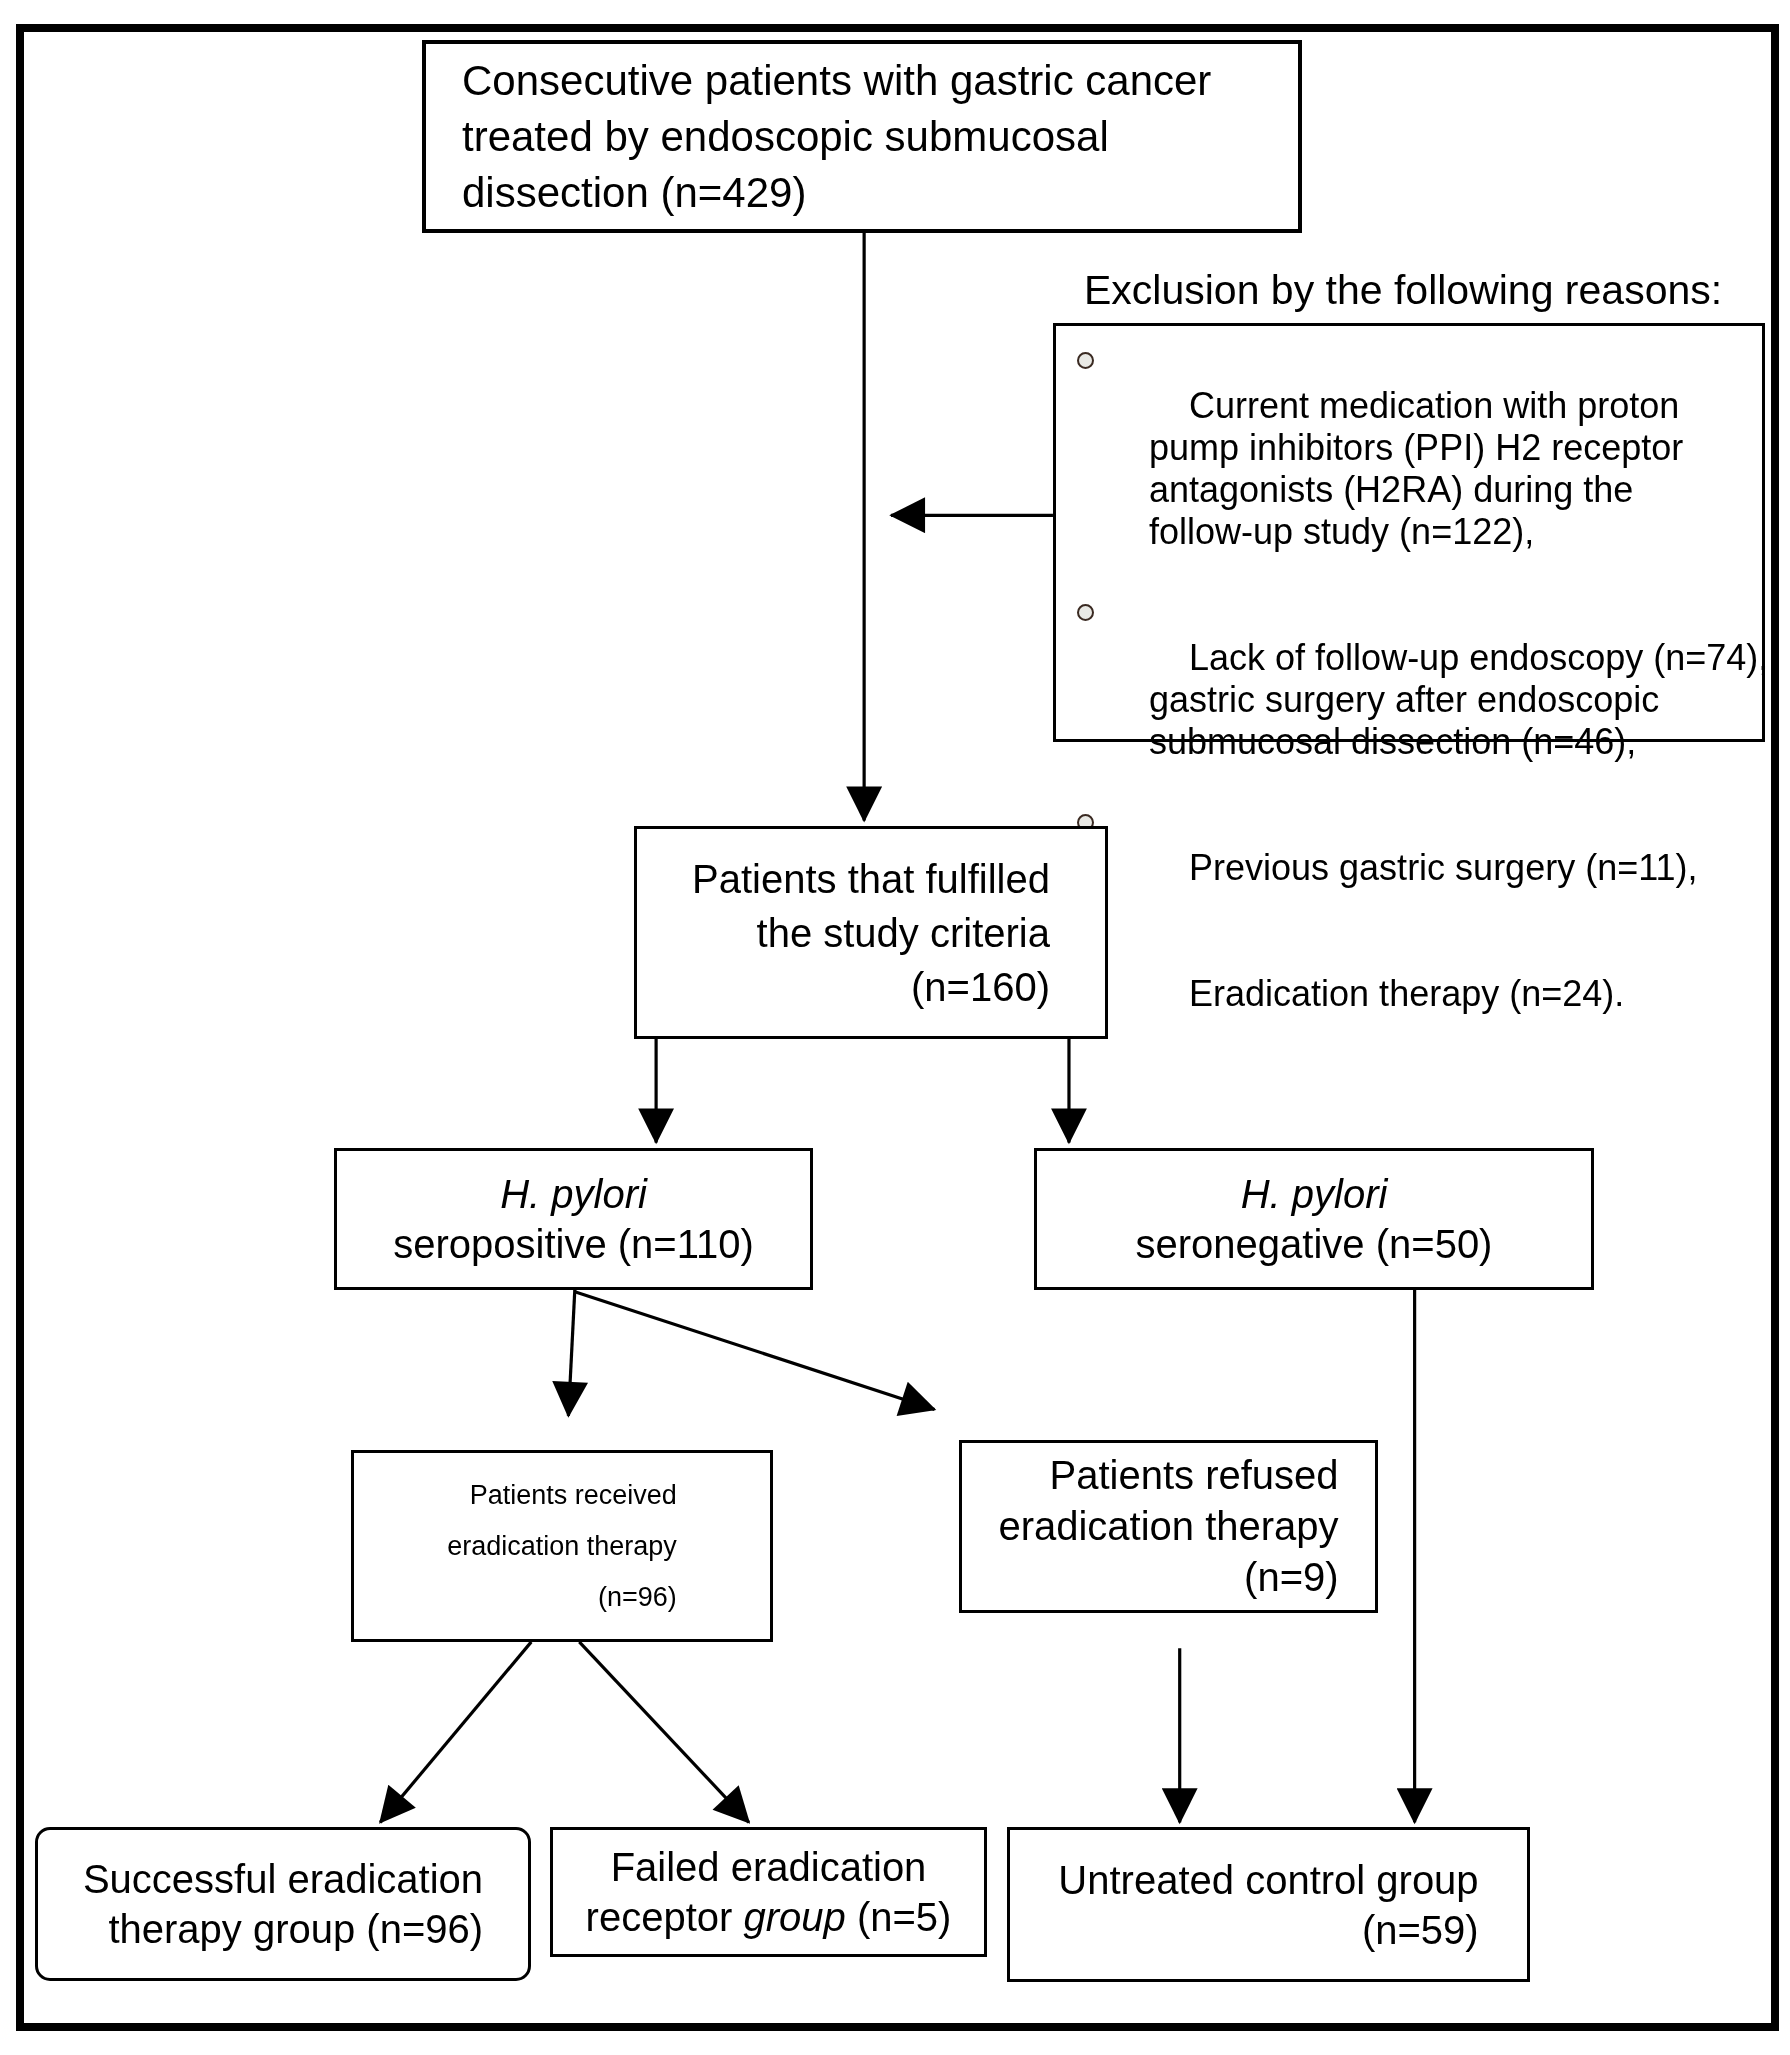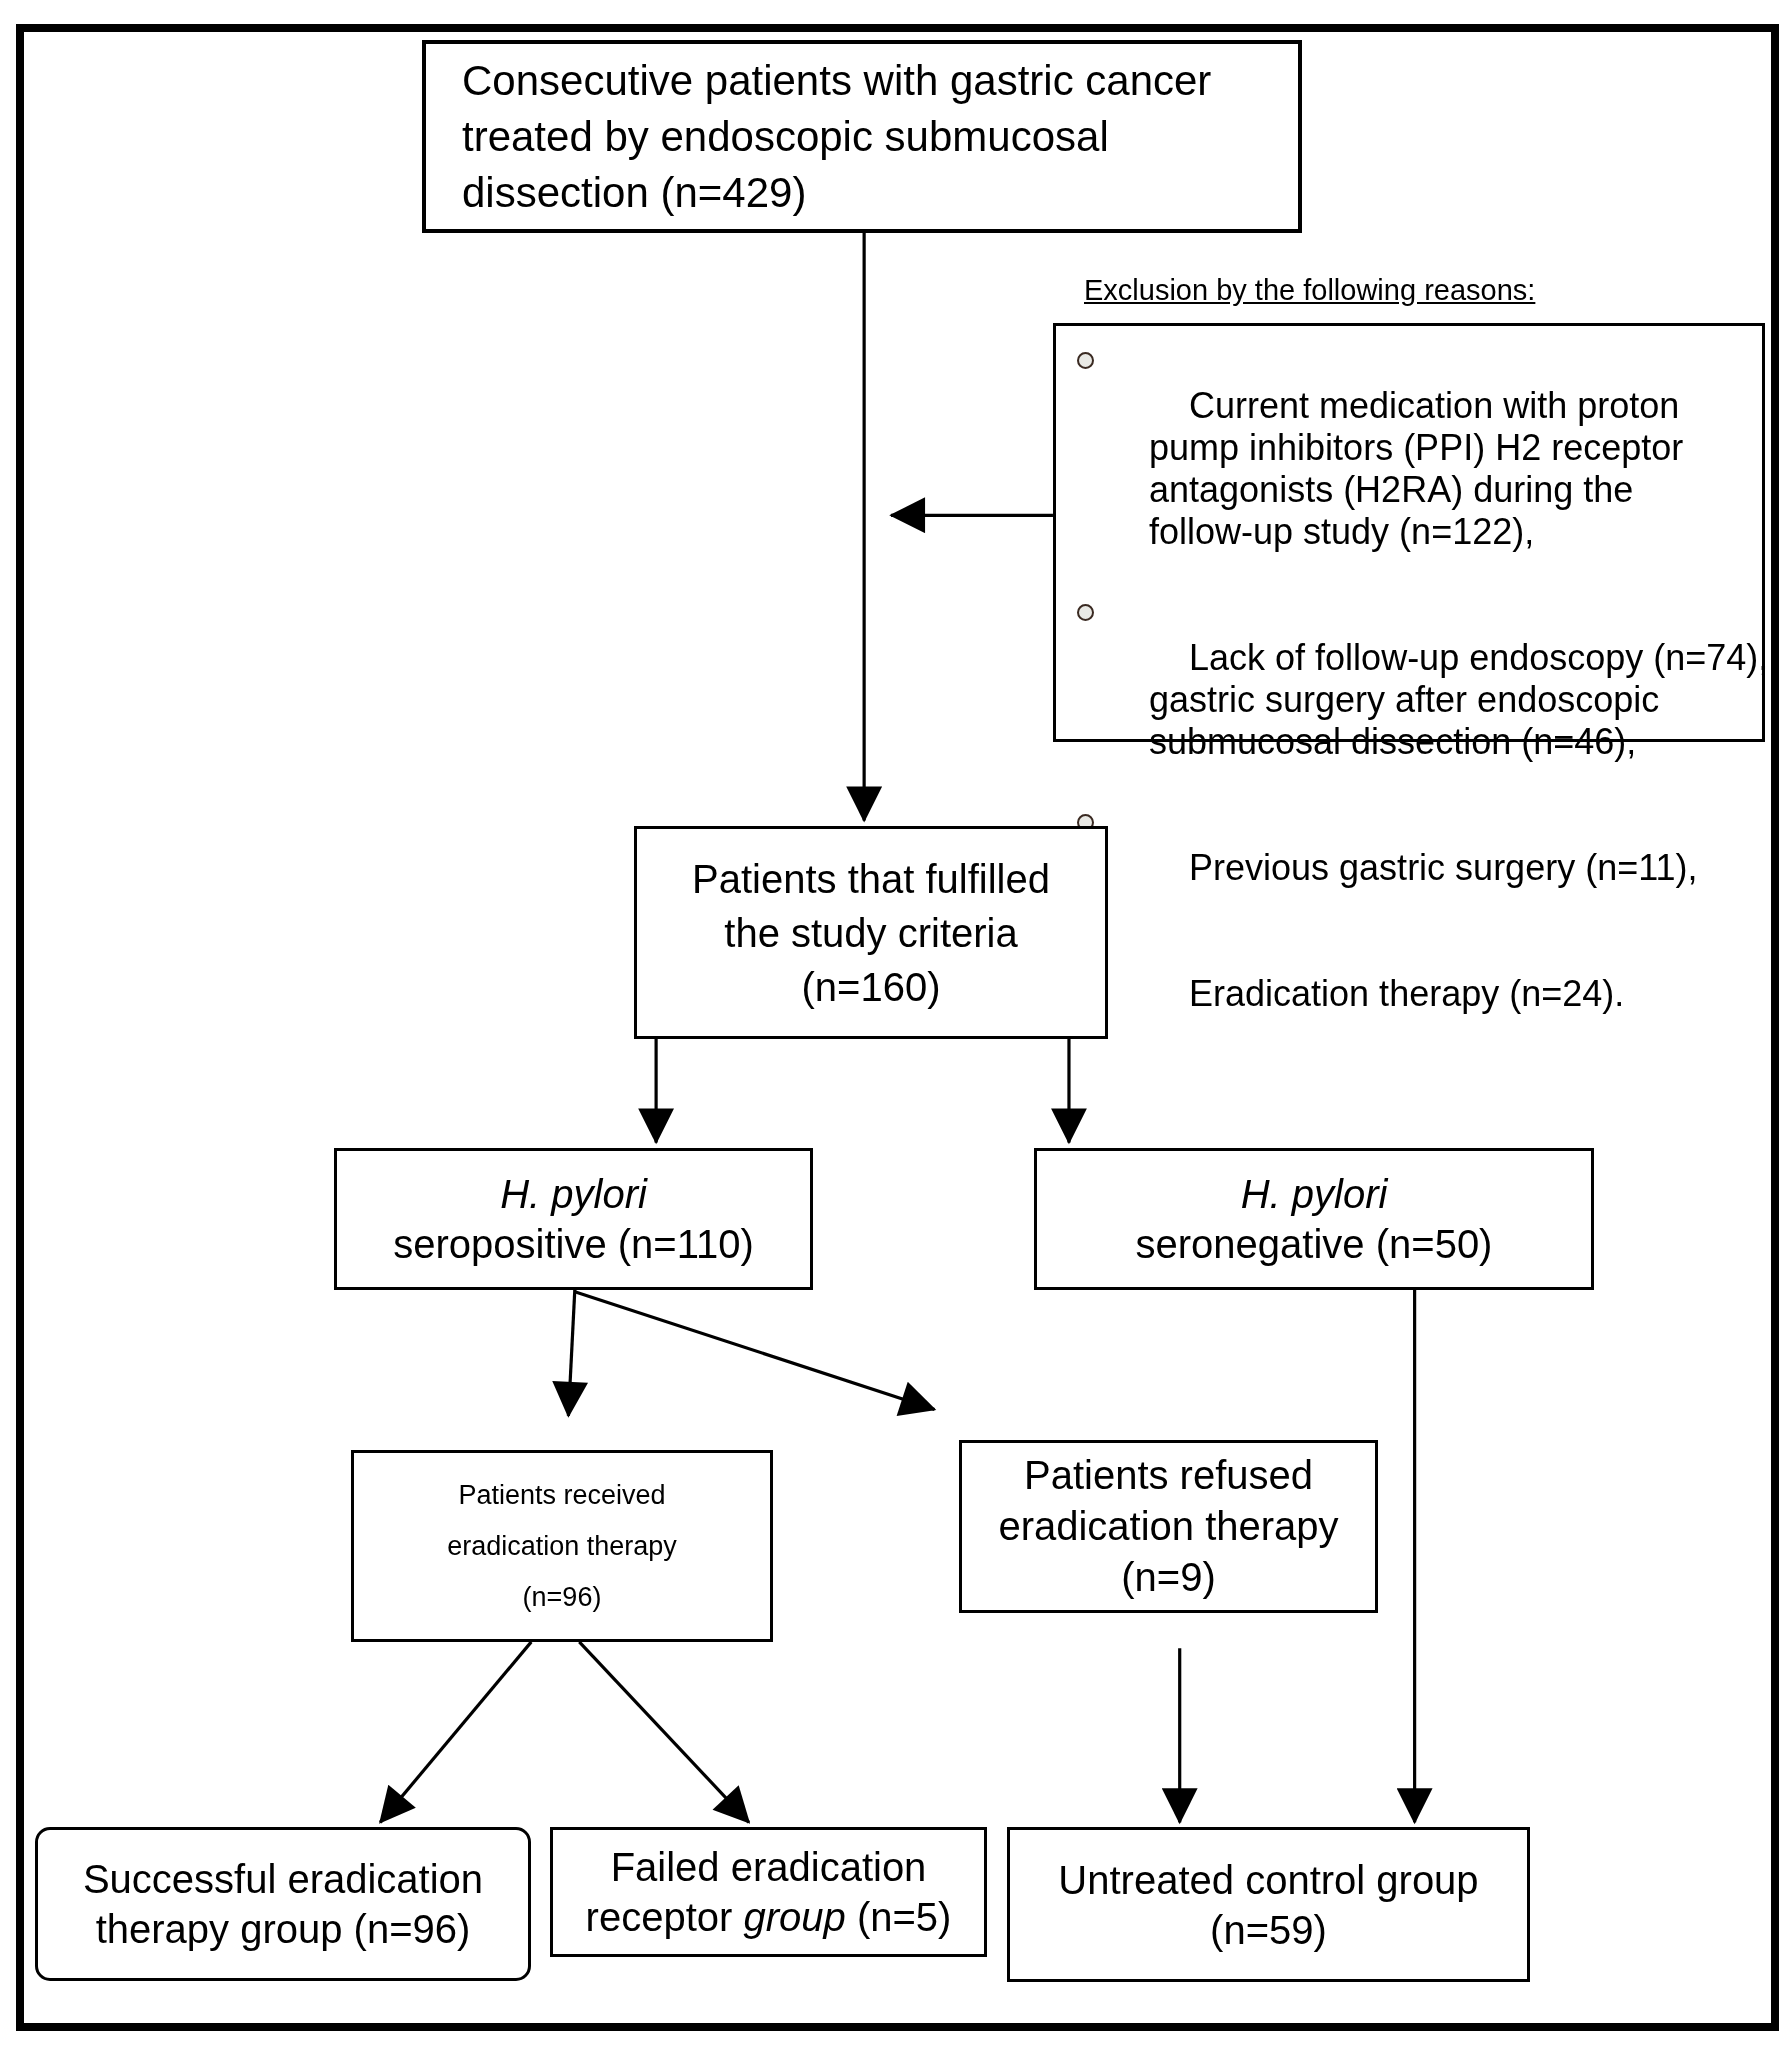--- a/index.html
+++ b/index.html
@@ -9,32 +9,31 @@
     -webkit-font-smoothing:antialiased;
   }
   *{box-sizing:border-box;}
   .outer{
     position:absolute;left:16px;top:24px;width:1763px;height:2007px;
     border:8.3px solid #000;background:transparent;
   }
   .nbox{
     position:absolute;border:3.8px solid #000;background:#fff;
     display:flex;flex-direction:column;justify-content:center;align-items:center;
-    text-align:center;
+    text-align:right;
   }
   .ml{white-space:pre;}
   .box-top{
     left:422px;top:40px;width:880px;height:193px;border-width:4.5px;
     align-items:flex-start;text-align:left;padding-left:36px;
     font-size:42px;line-height:56px;
   }
   .excl-heading{
-    position:absolute;left:1084px;top:266px;font-size:29px;line-height:48px;
+    position:absolute;left:1084px;top:266px;font-size:41px;line-height:48px;
     white-space:pre;
-    text-decoration:underline;
   }
   .box-excl{
     left:1053px;top:323px;width:712px;height:419px;
     display:block;padding:16.6px 11.5px 0 0;text-align:left;
     font-size:36px;line-height:42px;
   }
   .x-item{
     position:relative;padding-left:93px;text-indent:-22px;white-space:pre;
   }
   .x-bullet{

